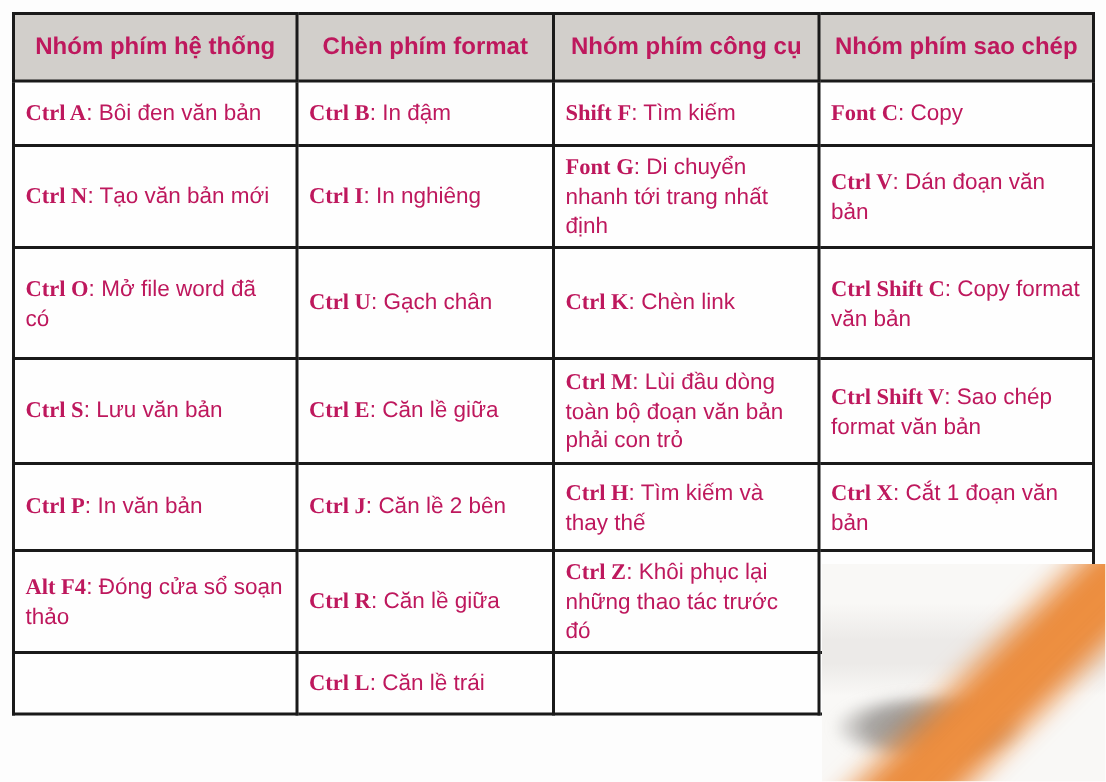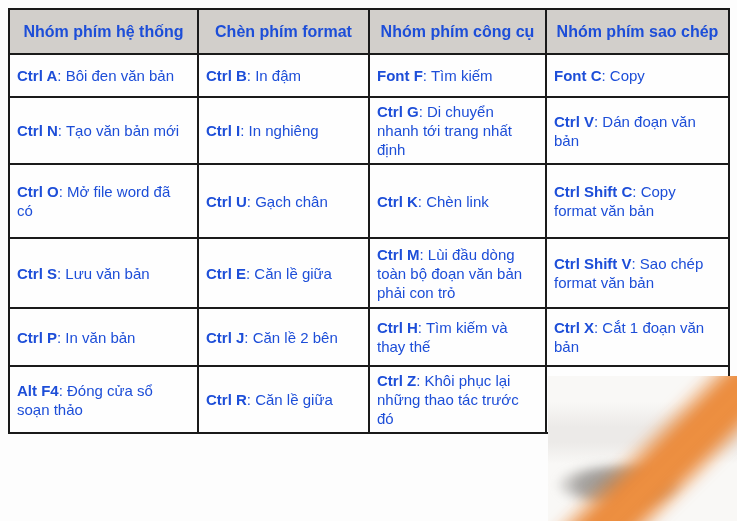--- a/index.html
+++ b/index.html
@@ -23,31 +23,31 @@
     border-collapse: collapse;
     table-layout: fixed;
     background: #fefefe;
   }
   table.shortcuts td, table.shortcuts th {
     border: 2px solid #1a1a1a;
     vertical-align: middle;
     padding: 4px 8px 4px 7px;
     font-size: 15px;
     line-height: 19px;
-    color: #1d4ed8;
+    color: #be185d;
     word-wrap: break-word;
   }
   table.shortcuts th {
     background: #d2cfcb;
     font-size: 16px;
     font-weight: bold;
     text-align: center;
     padding: 4px 4px;
   }
-  .k { font-weight: bold; }
+  .k { font-weight: bold; font-family: Liberation Serif, serif; }
   tr.hr  { height: 45px; }
   tr.r0  { height: 43px; }
   tr.r1  { height: 66px; }
   tr.r2  { height: 74px; }
   tr.r3  { height: 70px; }
   tr.r4  { height: 58px; }
   tr.r5  { height: 65px; }
   tr.r6  { height: 41px; }
   tr.r7  { height: 50px; }
 
@@ -106,28 +106,28 @@
       <tr class="hr">
         <th>Nhóm phím hệ thống</th>
         <th>Chèn phím format</th>
         <th>Nhóm phím công cụ</th>
         <th>Nhóm phím sao chép</th>
       </tr>
 
       <tr class="r0">
         <td><span class="k">Ctrl A</span><span>: </span><span>Bôi đen văn bản</span></td>
         <td><span class="k">Ctrl B</span><span>: </span><span>In đậm</span></td>
-        <td><span class="k">Font F</span><span>: </span><span>Tìm kiếm</span></td>
+        <td><span class="k">Shift F</span><span>: </span><span>Tìm kiếm</span></td>
         <td><span class="k">Font C</span><span>: </span><span>Copy</span></td>
       </tr>
 
       <tr class="r1">
         <td><span class="k">Ctrl N</span><span>: </span><span>Tạo văn bản mới</span></td>
         <td><span class="k">Ctrl I</span><span>: </span><span>In nghiêng</span></td>
-        <td><span class="k">Ctrl G</span><span>: </span><span>Di chuyển nhanh tới trang nhất định</span></td>
+        <td><span class="k">Font G</span><span>: </span><span>Di chuyển nhanh tới trang nhất định</span></td>
         <td><span class="k">Ctrl V</span><span>: </span><span>Dán đoạn văn bản</span></td>
       </tr>
 
       <tr class="r2">
         <td><span class="k">Ctrl O</span><span>: </span><span>Mở file word đã có</span></td>
         <td><span class="k">Ctrl U</span><span>: </span><span>Gạch chân</span></td>
         <td><span class="k">Ctrl K</span><span>: </span><span>Chèn link</span></td>
         <td><span class="k">Ctrl Shift C</span><span>: </span><span>Copy format văn bản</span></td>
       </tr>
 
@@ -145,20 +145,26 @@
         <td><span class="k">Ctrl X</span><span>: </span><span>Cắt 1 đoạn văn bản</span></td>
       </tr>
 
       <tr class="r5">
         <td><span class="k">Alt F4</span><span>: </span><span>Đóng cửa sổ soạn thảo</span></td>
         <td><span class="k">Ctrl R</span><span>: </span><span>Căn lề giữa</span></td>
         <td><span class="k">Ctrl Z</span><span>: </span><span>Khôi phục lại những thao tác trước đó</span></td>
         <td></td>
       </tr>
 
+      <tr class="r6">
+        <td></td>
+        <td><span class="k">Ctrl L</span><span>: </span><span>Căn lề trái</span></td>
+        <td></td>
+        <td></td>
+      </tr>
 
     </tbody>
   </table>
 
   <div class="watermark">
     <div class="wm-light-band"></div>
     <div class="wm-gray-blob"></div>
     <div class="wm-orange-band"></div>
   </div>
 

